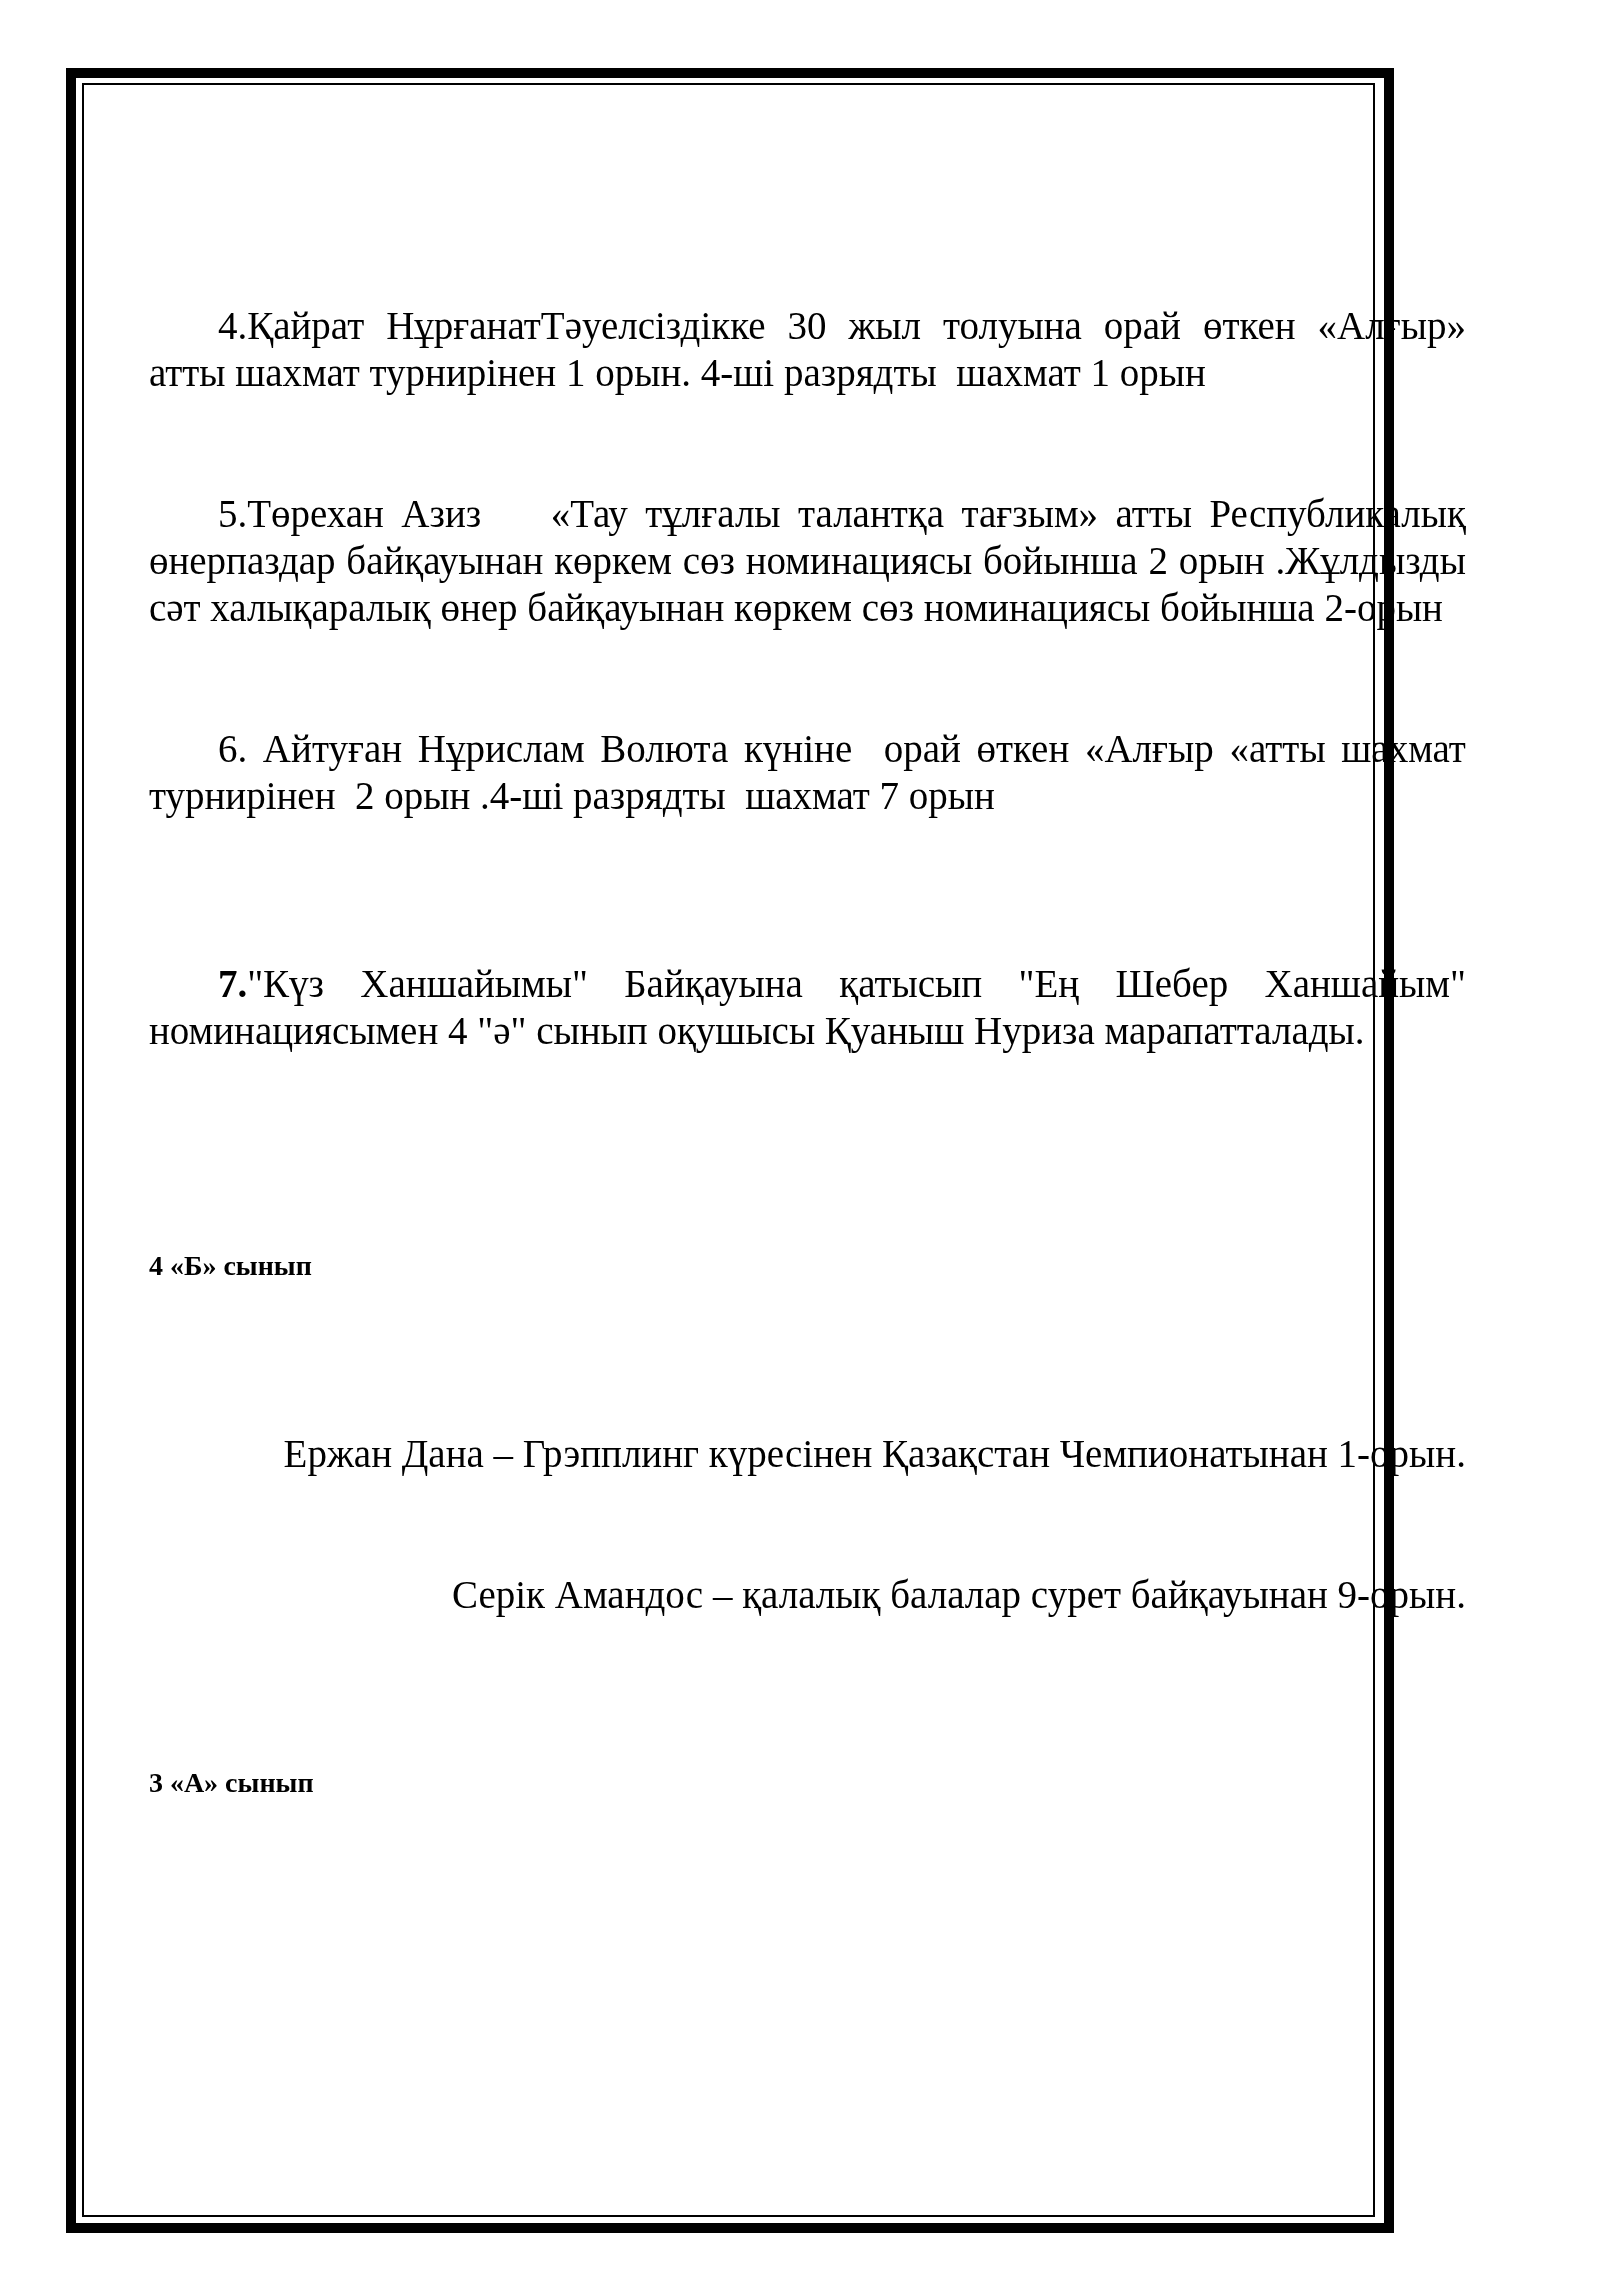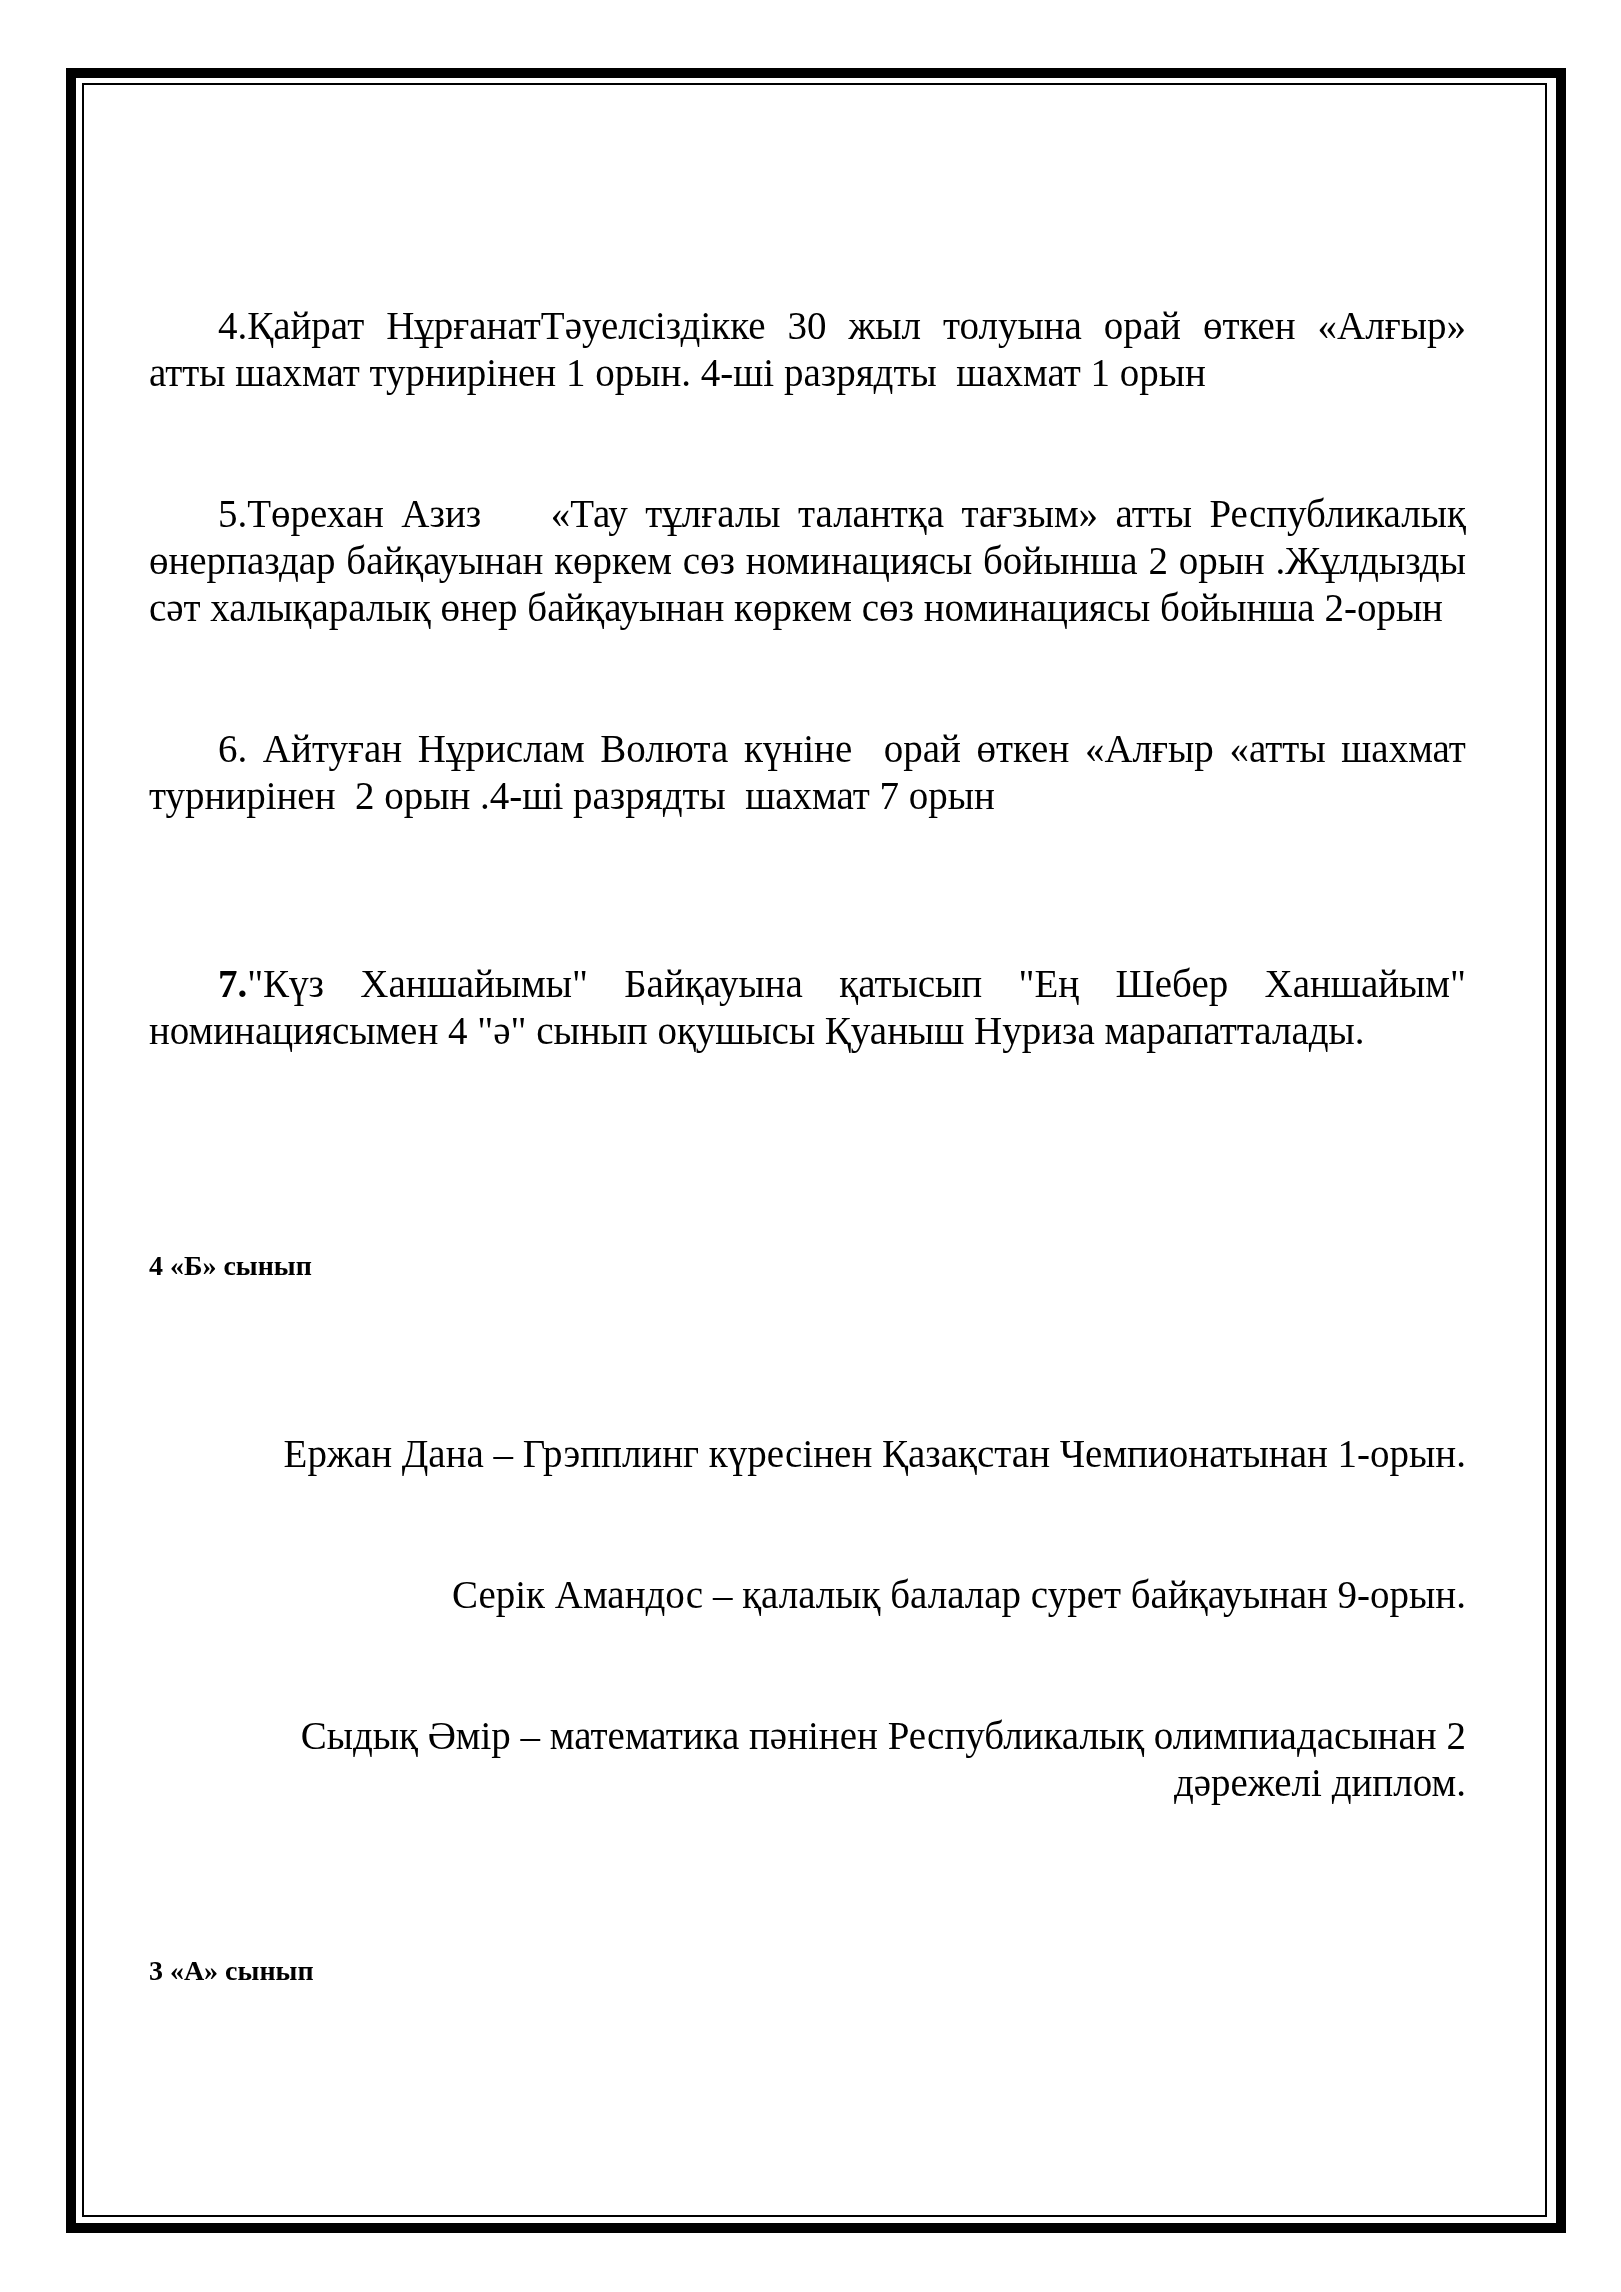--- a/index.html
+++ b/index.html
@@ -11,21 +11,21 @@
     width: 1621px;
     height: 2293px;
     position: relative;
     font-family: "Liberation Serif", "DejaVu Serif", serif;
     color: #000000;
   }
   .outer-frame {
     position: absolute;
     left: 66px;
     top: 68px;
-    width: 1500px;
+    width: 1328px;
     height: 2165px;
     border: 10.8px solid #000000;
     box-sizing: border-box;
   }
   .inner-frame {
     position: absolute;
     left: 5.9px;
     top: 4.9px;
     right: 8.8px;
     bottom: 5.9px;
@@ -74,21 +74,20 @@
       <p class="para indent">5.Төрехан Азиз    «Тау тұлғалы талантқа тағзым» атты Республикалық өнерпаздар байқауынан көркем сөз номинациясы бойынша 2 орын .Жұлдызды сәт халықаралық өнер байқауынан көркем сөз номинациясы бойынша 2-орын</p>
       <p class="para indent">6. Айтуған Нұрислам Волюта күніне  орай өткен «Алғыр «атты шахмат турнирінен  2 орын .4-ші разрядты  шахмат 7 орын</p>
 
       <p class="para indent"><b class="lead">7.</b><span>"Күз Ханшайымы" Байқауына қатысып "Ең Шебер Ханшайым" номинациясымен 4 "ә" сынып оқушысы Қуаныш Нуриза марапатталады.</span></p>
 
 
       <h3 class="heading">4 «Б» сынып</h3>
 
       <p class="para left">Ержан Дана – Грэпплинг күресінен Қазақстан Чемпионатынан 1-орын.</p>
       <p class="para left">Серік Амандос – қалалық балалар сурет байқауынан 9-орын.</p>
-      <p class="para left">Сыдық Әмір – математика пәнінен Республикалық олимпиадасынан 2 дәрежелі диплом.</p>
 
       <h3 class="heading">3 «А» сынып</h3>
 
       
 
       
 
       
 
       

